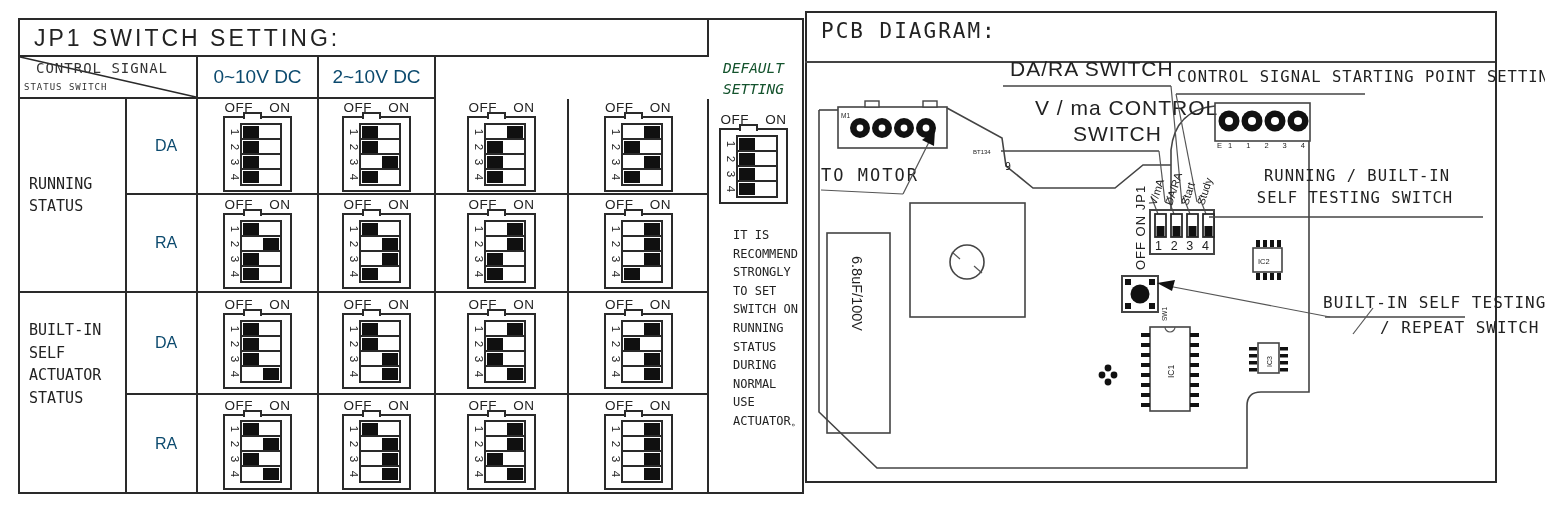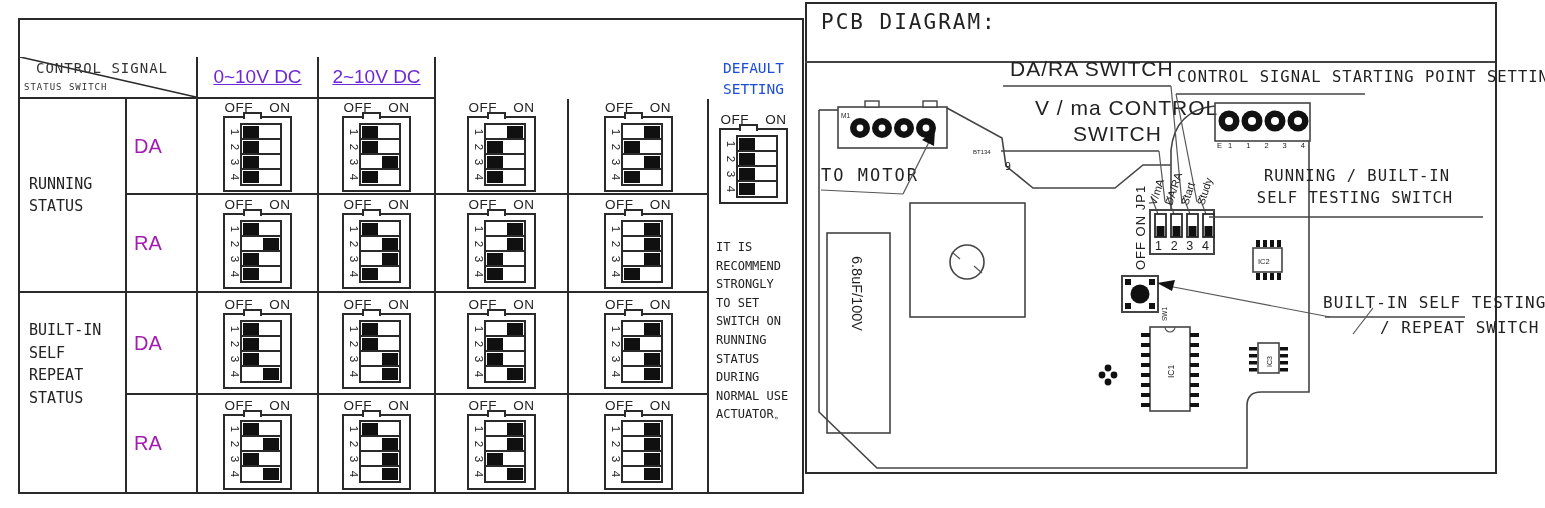--- a/index.html
+++ b/index.html
@@ -12,59 +12,60 @@
     display:grid;border:2px solid #2a2a2a;background:#fff;
     grid-template-columns:107px 71px 121px 117px 133px 140px 89px;
     grid-template-rows:37px 42px 96px 98px 102px 97px;}
   .cell{border-right:2px solid #2a2a2a;border-bottom:2px solid #2a2a2a;position:relative;box-sizing:border-box;}
   .no-b{border-bottom:none;}
   .t-title{grid-area:1/1/2/7;font-size:23px;letter-spacing:3px;padding:5px 0 0 14px;color:#222;}
   .t-corner{grid-area:2/1/3/3;}
   .t-corner svg{position:absolute;left:0;top:0;}
   .corner-top{position:absolute;right:28px;top:3px;font-size:14px;color:#333;letter-spacing:1px;}
   .corner-bot{position:absolute;left:4px;bottom:5px;font-size:9px;color:#333;letter-spacing:1px;}
-  .t-head{display:flex;align-items:center;justify-content:center;font-size:19px;color:#6d28d9;text-decoration:underline;}
+  .t-head{display:flex;align-items:center;justify-content:center;font-size:19px;color:#0c4a6e;}
   .t-group{display:flex;flex-direction:column;justify-content:center;padding-left:9px;
     font-size:15px;line-height:1.5;white-space:pre-line;color:#222;}
-  .t-mode{display:flex;align-items:center;padding-left:7px;font-size:20px;color:#a21caf;}
+  .t-mode{display:flex;align-items:center;padding-left:28px;font-size:16px;color:#0c4a6e;}
   .t-switch{display:flex;align-items:center;justify-content:center;}
   .t-default{grid-area:1/7/7/8;border:none;display:flex;flex-direction:column;align-items:center;
     padding-top:38px;box-sizing:border-box;}
-  .def-title{font-size:14.5px;line-height:1.45;white-space:pre-line;text-align:center;color:#1d4ed8;}
-  .def-note{font-size:12px;line-height:1.55;white-space:pre-line;margin-top:34px;
-    align-self:flex-start;padding-left:7px;color:#222;}
+  .def-title{font-size:14.5px;line-height:1.45;white-space:pre-line;text-align:center;color:#14532d;font-style:italic;}
+  .def-note{font-size:12px;line-height:1.55;white-space:pre-line;margin-top:22px;
+    align-self:flex-start;padding-left:24px;color:#222;}
 
   
   .dip{display:flex;flex-direction:column;align-items:center;}
   .dip-head{width:72px;display:flex;justify-content:space-between;box-sizing:border-box;
     padding:0 3px;font-size:13.5px;letter-spacing:0.5px;margin-bottom:1px;color:#222;}
   .dip-body{border:2px solid #2a2a2a;padding:5px 8px 5px 4px;position:relative;background:#fff;}
   .dip-notch{position:absolute;top:-6px;left:18px;width:15px;height:5px;background:#fff;
     border:2px solid #2a2a2a;border-bottom:none;}
   .dip-row{display:flex;align-items:center;height:13px;margin:2px 0;}
   .dip-num{width:11px;font-size:11.5px;transform:rotate(90deg);text-align:center;color:#222;}
   .dip-slider{width:36px;height:12px;border:2px solid #2a2a2a;display:flex;padding:1px;box-sizing:content-box;background:#fff;}
   .dip-nub{width:16px;height:100%;background:#101010;}
   .nub-off{margin-right:auto;}
   .nub-on{margin-left:auto;}
 
   
-  .pcb-panel{position:absolute;left:805px;top:2px;width:692px;height:472px;
+  .pcb-panel{position:absolute;left:805px;top:11px;width:692px;height:472px;
     border:2px solid #2a2a2a;box-sizing:border-box;background:#fff;}
   .pcb-title{position:absolute;left:14px;top:6px;font-size:21px;letter-spacing:2px;color:#222;}
   .pcb-svg{position:absolute;left:805px;top:18px;}
   .pcb-svg text{fill:#222;}
   .ln{stroke:#444;stroke-width:1.6;fill:none;}
   .ln2{stroke:#444;stroke-width:2;fill:none;}
   .thin{stroke:#555;stroke-width:1.2;fill:none;}
 </style>
 </head>
 <body>
 
 <div class="jp1-table">
+  <div class="cell t-title">JP1 SWITCH SETTING:</div>
 
   <div class="cell t-corner">
     <svg width="176" height="40">
       <line x1="0" y1="0" x2="176" y2="40" stroke="#2a2a2a" stroke-width="1.6"></line>
     </svg>
     <span class="corner-top mono">CONTROL SIGNAL</span>
     <span class="corner-bot mono">STATUS SWITCH</span>
   </div>
   <div class="cell t-head" style="grid-area:2/3">0~10V DC</div>
   <div class="cell t-head" style="grid-area:2/4">2~10V DC</div>
@@ -350,21 +351,21 @@
             <span class="dip-slider">
               <span class="dip-nub nub-off"></span>
             </span>
           </div>
         </div>
       </div>
     </div>
 
   <div class="cell t-group mono no-b" style="grid-area:5/1/7/2;padding-top:26px;justify-content:flex-start;">BUILT-IN
 SELF
-REPEAT
+ACTUATOR
 STATUS</div>
   <div class="cell t-mode" style="grid-area:5/2">DA</div>
   <div class="cell t-switch" style="grid-area:5/3">
       <div class="dip">
         <div class="dip-head">
           <span>OFF</span>
           <span>ON</span>
         </div>
         <div class="dip-body">
           <span class="dip-notch"></span>

